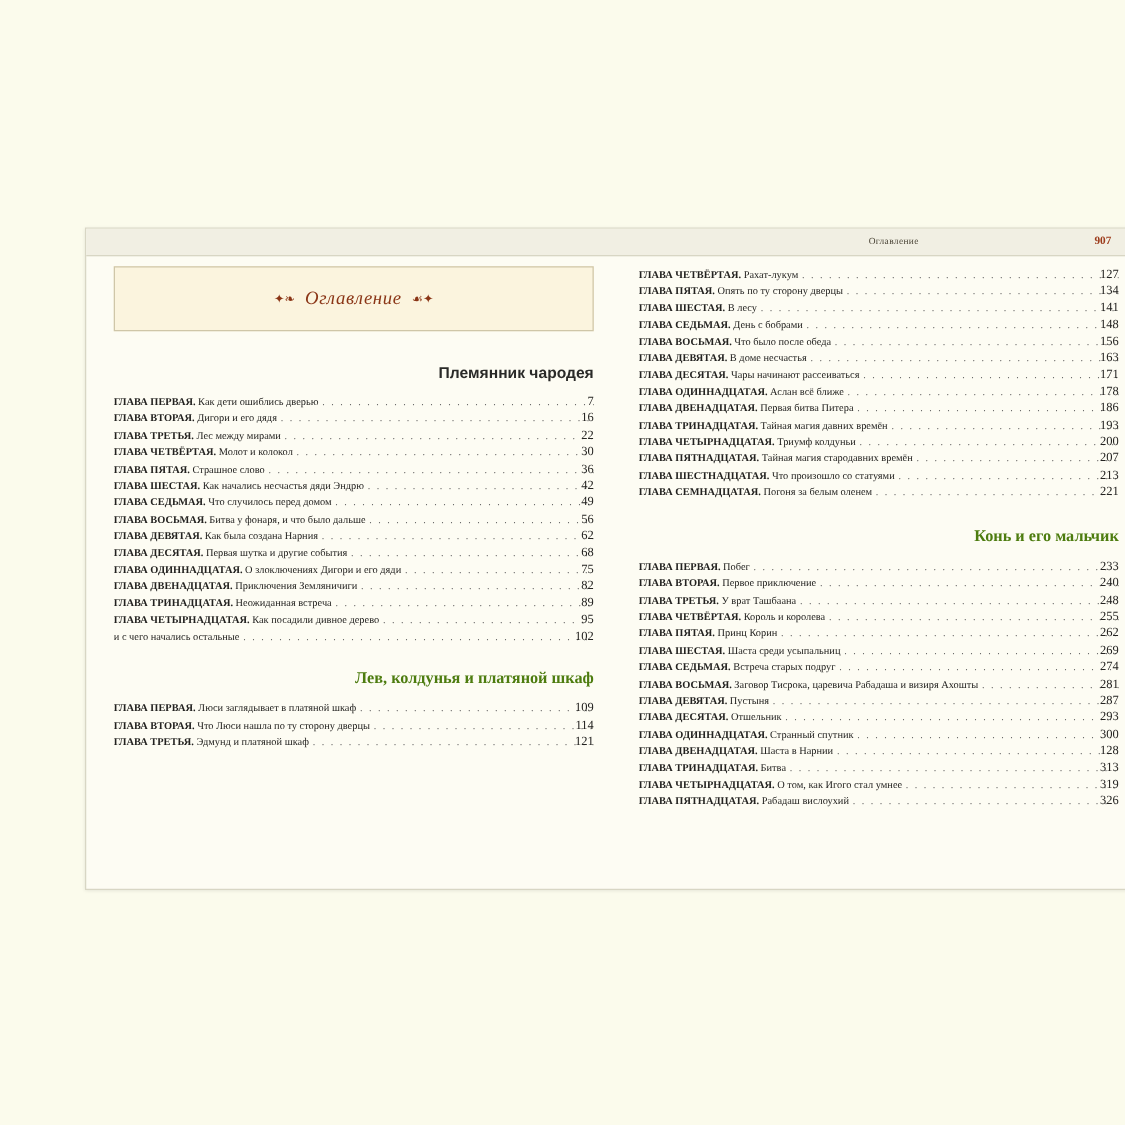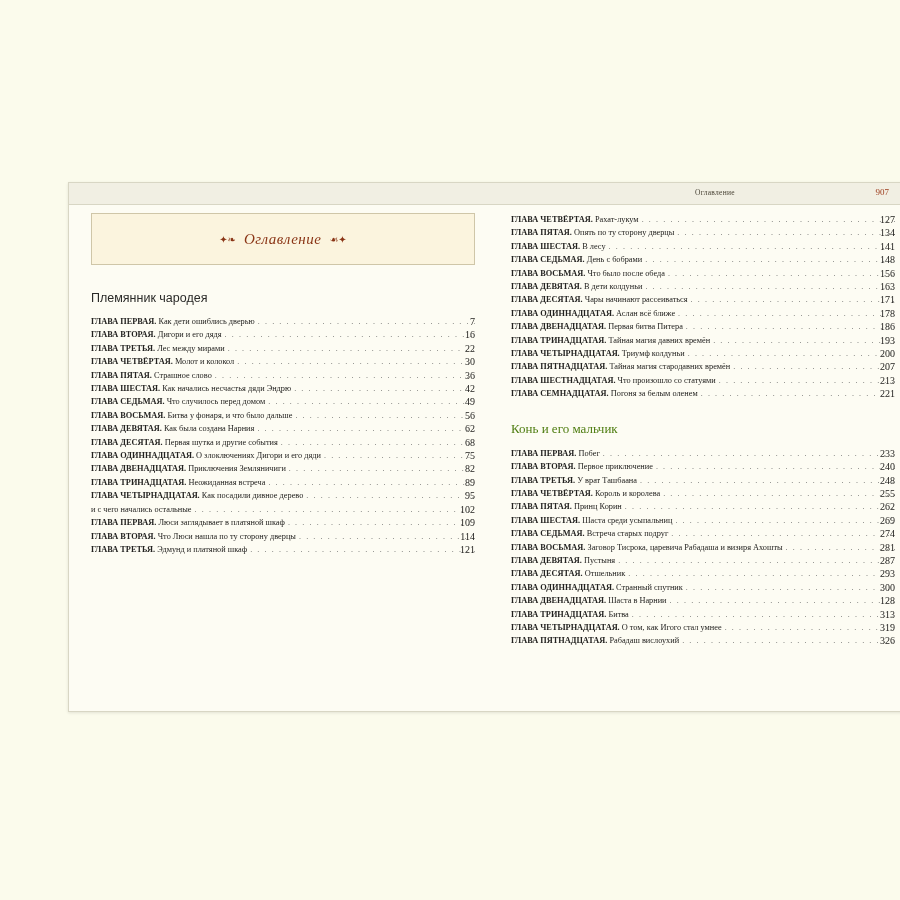--- a/index.html
+++ b/index.html
@@ -38,21 +38,21 @@
     font-size: 7.5px;
     color: #4a4436;
     letter-spacing: .3px;
   }
   .running-head .rh-page {
     position: absolute;
     right: 14px;
     top: 4px;
     font-size: 9px;
     color: #9c3b1b;
-    font-weight: normal;
+    font-weight: bold;
   }
   .content {
     position: absolute;
     left: 0; top: 22px;
     width: 100%;
     height: 508px;
   }
   .col {
     position: absolute;
     top: 0;
@@ -82,23 +82,23 @@
   .orn-left, .orn-right {
     display: inline-block;
     color: #8a3516;
     font-size: 10px;
     vertical-align: middle;
   }
   .orn-left { margin-right: 8px; }
   .orn-right { margin-left: 8px; }
 
   .book-title {
-    text-align: left;
+    text-align: right;
     font-size: 12.5px;
-    font-weight: normal;
+    font-weight: bold;
     color: #2a2a28;
     margin: 26px 0 10px 0;
     font-family: "Liberation Sans", sans-serif;
   }
   .book-title.rt {
     color: #4d7c0f;
     font-family: "Liberation Serif", serif;
     font-size: 13px;
     margin: 4px 0 10px 0;
   }
@@ -177,36 +177,37 @@
           <li><span class="ch">ГЛАВА ВОСЬМАЯ.</span><span class="ttl"> Битва у фонаря, и что было дальше</span><span class="leader"> . . . . . . . . . . . . . . . . . . . . . . . . . . . . . . . . . </span><span class="pg">56</span></li>
           <li><span class="ch">ГЛАВА ДЕВЯТАЯ.</span><span class="ttl"> Как была создана Нарния</span><span class="leader"> . . . . . . . . . . . . . . . . . . . . . . . . . . . . . . . . . . . . . . . . . . </span><span class="pg">62</span></li>
           <li><span class="ch">ГЛАВА ДЕСЯТАЯ.</span><span class="ttl"> Первая шутка и другие события</span><span class="leader"> . . . . . . . . . . . . . . . . . . . . . . . . . . . . . . . . . . . . . </span><span class="pg">68</span></li>
           <li><span class="ch">ГЛАВА ОДИННАДЦАТАЯ.</span><span class="ttl"> О злоключениях Дигори и его дяди</span><span class="leader"> . . . . . . . . . . . . . . . . . . . . . . . . . . . . . </span><span class="pg">75</span></li>
           <li><span class="ch">ГЛАВА ДВЕНАДЦАТАЯ.</span><span class="ttl"> Приключения Земляничиги</span><span class="leader"> . . . . . . . . . . . . . . . . . . . . . . . . . . . . . . . . . . . . . . . </span><span class="pg">82</span></li>
           <li><span class="ch">ГЛАВА ТРИНАДЦАТАЯ.</span><span class="ttl"> Неожиданная встреча</span><span class="leader"> . . . . . . . . . . . . . . . . . . . . . . . . . . . . . . . . . . . . . . . . . . </span><span class="pg">89</span></li>
           <li><span class="ch">ГЛАВА ЧЕТЫРНАДЦАТАЯ.</span><span class="ttl"> Как посадили дивное дерево</span><span class="leader"> . . . . . . . . . . . . . . . . . . . . . . . . . . . . . . . . . . </span><span class="pg">95</span></li>
           <li class="cont"><span>и с чего начались остальные</span><span class="leader"> . . . . . . . . . . . . . . . . . . . . . . . . . . . . . . . . . . . . . . . . . . . . . . . . . . . . </span><span class="pg">102</span></li>
         </ul>
 
+      <div class="book-title rt tight">Лев, колдунья и платяной шкаф</div>
       <ul class="toc" id="list-1">
           <li><span class="ch">ГЛАВА ПЕРВАЯ.</span><span class="ttl"> Люси заглядывает в платяной шкаф</span><span class="leader"> . . . . . . . . . . . . . . . . . . . . . . . . . . . . . . . . . . . </span><span class="pg">109</span></li>
           <li><span class="ch">ГЛАВА ВТОРАЯ.</span><span class="ttl"> Что Люси нашла по ту сторону дверцы</span><span class="leader"> . . . . . . . . . . . . . . . . . . . . . . . . . . . . . . . . </span><span class="pg">114</span></li>
           <li><span class="ch">ГЛАВА ТРЕТЬЯ.</span><span class="ttl"> Эдмунд и платяной шкаф</span><span class="leader"> . . . . . . . . . . . . . . . . . . . . . . . . . . . . . . . . . . . . . . . . . . . . </span><span class="pg">121</span></li>
         </ul>
     </div>
 
     <div class="col col-right">
       <div class="spacer8"></div>
       <ul class="toc" id="list-2">
           <li><span class="ch">ГЛАВА ЧЕТВЁРТАЯ.</span><span class="ttl"> Рахат-лукум</span><span class="leader"> . . . . . . . . . . . . . . . . . . . . . . . . . . . . . . . . . . . . . . . . . . . . . . . . . . . . </span><span class="pg">127</span></li>
           <li><span class="ch">ГЛАВА ПЯТАЯ.</span><span class="ttl"> Опять по ту сторону дверцы</span><span class="leader"> . . . . . . . . . . . . . . . . . . . . . . . . . . . . . . . . . . . . . . . . . </span><span class="pg">134</span></li>
           <li><span class="ch">ГЛАВА ШЕСТАЯ.</span><span class="ttl"> В лесу</span><span class="leader"> . . . . . . . . . . . . . . . . . . . . . . . . . . . . . . . . . . . . . . . . . . . . . . . . . . . . . . . . . . . . </span><span class="pg">141</span></li>
           <li><span class="ch">ГЛАВА СЕДЬМАЯ.</span><span class="ttl"> День с бобрами</span><span class="leader"> . . . . . . . . . . . . . . . . . . . . . . . . . . . . . . . . . . . . . . . . . . . . . . . . . . . </span><span class="pg">148</span></li>
           <li><span class="ch">ГЛАВА ВОСЬМАЯ.</span><span class="ttl"> Что было после обеда</span><span class="leader"> . . . . . . . . . . . . . . . . . . . . . . . . . . . . . . . . . . . . . . . . . . . . . </span><span class="pg">156</span></li>
-          <li><span class="ch">ГЛАВА ДЕВЯТАЯ.</span><span class="ttl"> В дети колдуньи</span><span class="leader"> . . . . . . . . . . . . . . . . . . . . . . . . . . . . . . . . . . . . . . . . . . . . . . . . . . </span><span class="pg">163</span></li>
+          <li><span class="ch">ГЛАВА ДЕВЯТАЯ.</span><span class="ttl"> В доме несчастья</span><span class="leader"> . . . . . . . . . . . . . . . . . . . . . . . . . . . . . . . . . . . . . . . . . . . . . . . . . . </span><span class="pg">163</span></li>
           <li><span class="ch">ГЛАВА ДЕСЯТАЯ.</span><span class="ttl"> Чары начинают рассеиваться</span><span class="leader"> . . . . . . . . . . . . . . . . . . . . . . . . . . . . . . . . . . . . . . . . </span><span class="pg">171</span></li>
           <li><span class="ch">ГЛАВА ОДИННАДЦАТАЯ.</span><span class="ttl"> Аслан всё ближе</span><span class="leader"> . . . . . . . . . . . . . . . . . . . . . . . . . . . . . . . . . . . . . . . . . . . . . </span><span class="pg">178</span></li>
           <li><span class="ch">ГЛАВА ДВЕНАДЦАТАЯ.</span><span class="ttl"> Первая битва Питера</span><span class="leader"> . . . . . . . . . . . . . . . . . . . . . . . . . . . . . . . . . . . . . . . . . . </span><span class="pg">186</span></li>
           <li><span class="ch">ГЛАВА ТРИНАДЦАТАЯ.</span><span class="ttl"> Тайная магия давних времён</span><span class="leader"> . . . . . . . . . . . . . . . . . . . . . . . . . . . . . . . . . . . . </span><span class="pg">193</span></li>
           <li><span class="ch">ГЛАВА ЧЕТЫРНАДЦАТАЯ.</span><span class="ttl"> Триумф колдуньи</span><span class="leader"> . . . . . . . . . . . . . . . . . . . . . . . . . . . . . . . . . . . . . . . . . . . . </span><span class="pg">200</span></li>
           <li><span class="ch">ГЛАВА ПЯТНАДЦАТАЯ.</span><span class="ttl"> Тайная магия стародавних времён</span><span class="leader"> . . . . . . . . . . . . . . . . . . . . . . . . . . . . . . . </span><span class="pg">207</span></li>
           <li><span class="ch">ГЛАВА ШЕСТНАДЦАТАЯ.</span><span class="ttl"> Что произошло со статуями</span><span class="leader"> . . . . . . . . . . . . . . . . . . . . . . . . . . . . . . . . . . . . </span><span class="pg">213</span></li>
           <li><span class="ch">ГЛАВА СЕМНАДЦАТАЯ.</span><span class="ttl"> Погоня за белым оленем</span><span class="leader"> . . . . . . . . . . . . . . . . . . . . . . . . . . . . . . . . . . . . . . . . </span><span class="pg">221</span></li>
         </ul>
 

